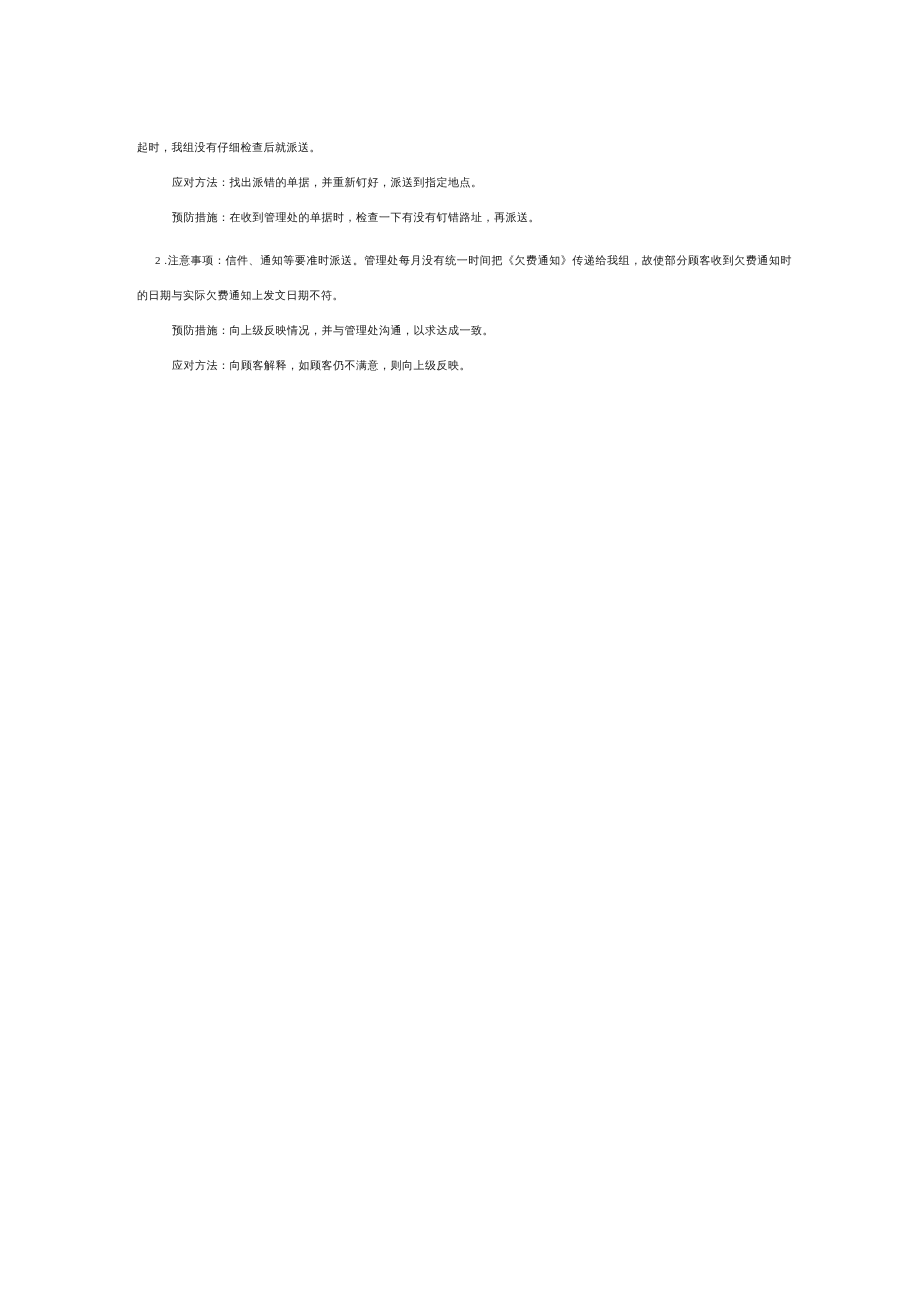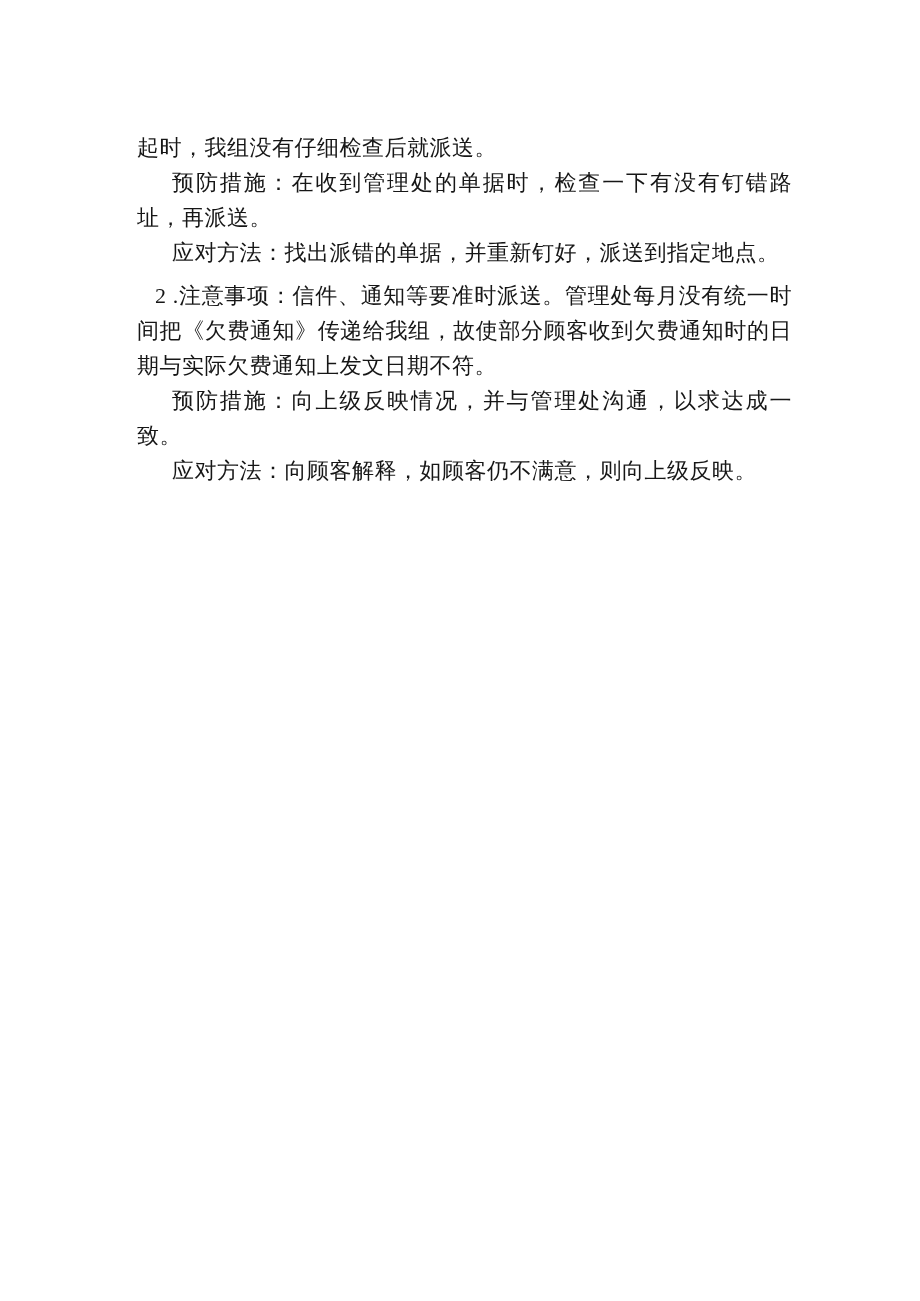--- a/index.html
+++ b/index.html
@@ -21,39 +21,39 @@
     width: 920px;
     height: 1301px;
     background: #ffffff;
   }
   .doc-body {
     position: absolute;
     left: 137px;
     top: 130px;
     width: 655px;
     color: #161616;
-    font-size: 22px;
+    font-size: 11px;
     line-height: 35px;
     letter-spacing: 0.5px;
   }
   .doc-body p {
     margin: 0;
     padding: 0;
     text-align: justify;
   }
   .indent-none   { text-indent: 0; }
   .indent-one    { text-indent: 18px; }
   .indent-two    { text-indent: 35px; }
   .spacing-before { margin-top: 8px !important; }
 </style>
 </head>
 <body>
 
 <div class="doc-page">
   <div class="doc-body">
     <p class="indent-none">起时，我组没有仔细检查后就派送。</p>
+    <p class="indent-two">应对方法：找出派错的单据，并重新钉好，派送到指定地点。</p>
     <p class="indent-two">预防措施：在收到管理处的单据时，检查一下有没有钉错路址，再派送。</p>
-    <p class="indent-two">应对方法：找出派错的单据，并重新钉好，派送到指定地点。</p>
     <p class="indent-one spacing-before">2 .注意事项：信件、通知等要准时派送。管理处每月没有统一时间把《欠费通知》传递给我组，故使部分顾客收到欠费通知时的日期与实际欠费通知上发文日期不符。</p>
     <p class="indent-two">预防措施：向上级反映情况，并与管理处沟通，以求达成一致。</p>
     <p class="indent-two">应对方法：向顾客解释，如顾客仍不满意，则向上级反映。</p>
   </div>
 </div>
 
 </body></html>

